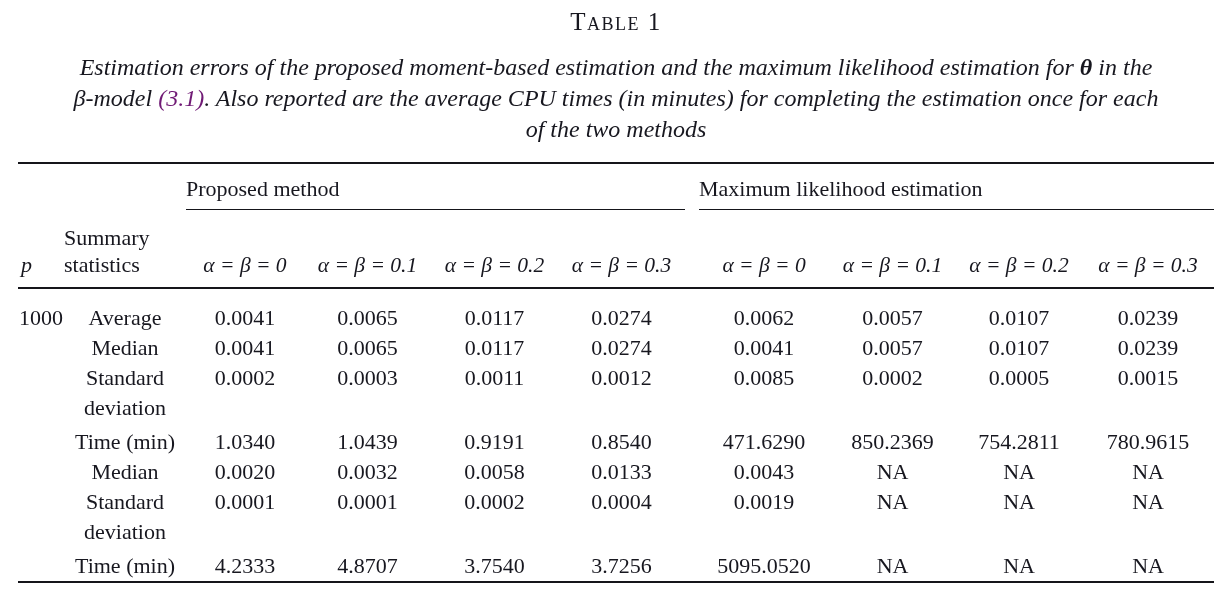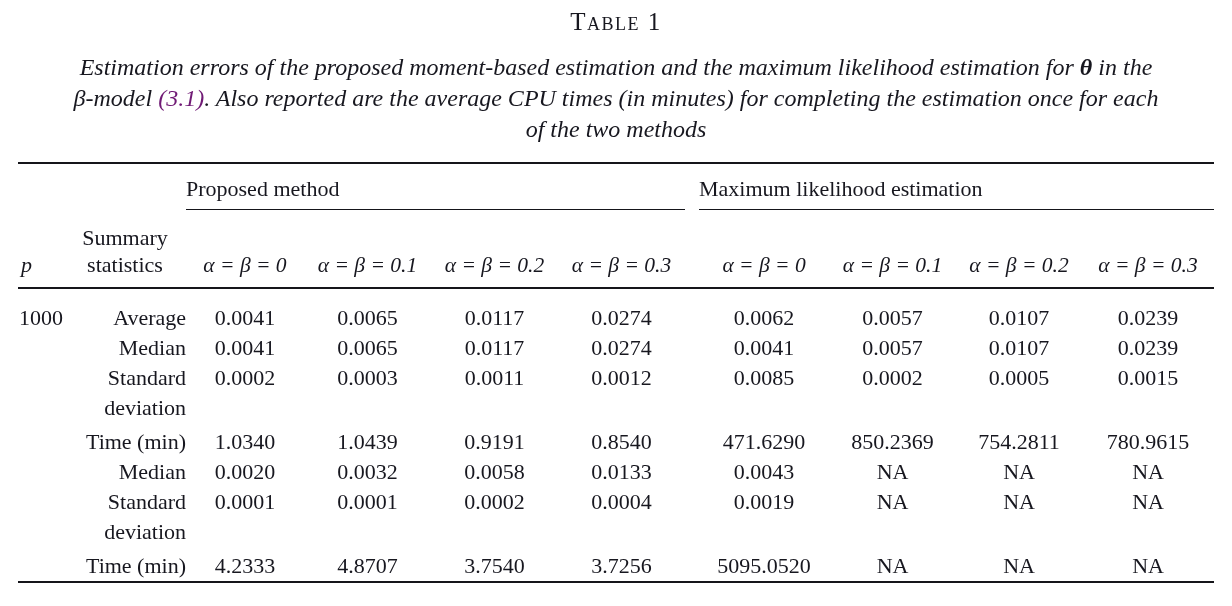--- a/index.html
+++ b/index.html
@@ -59,32 +59,32 @@
   }
   th.blank{border:none;}
   
   tr.colhead-row th{
     vertical-align:bottom;
     border-bottom:2px solid #15151a;
     height:68px;
     padding-bottom:9px;
   }
   th.p-head{text-align:left;padding-left:3px;}
-  th.stats-head{text-align:center;line-height:27px;}
+  th.stats-head{text-align:left;line-height:27px;}
   th.col-head{text-align:center;white-space:nowrap;font-size:21.5px;}
   .italic{font-style:italic;}
 
   
   tbody td{
     vertical-align:top;
     text-align:center;
     line-height:30px;
   }
   td.p-cell{text-align:left;padding-left:1px;}
-  td.stat-cell{text-align:right;}
+  td.stat-cell{text-align:center;}
   tr.first-row td{padding-top:14px;}
   tr.time-row td{padding-top:4px;}
 </style>
 </head>
 <body>
 
 <div class="page">
 
   <div class="title">Table 1</div>
 

